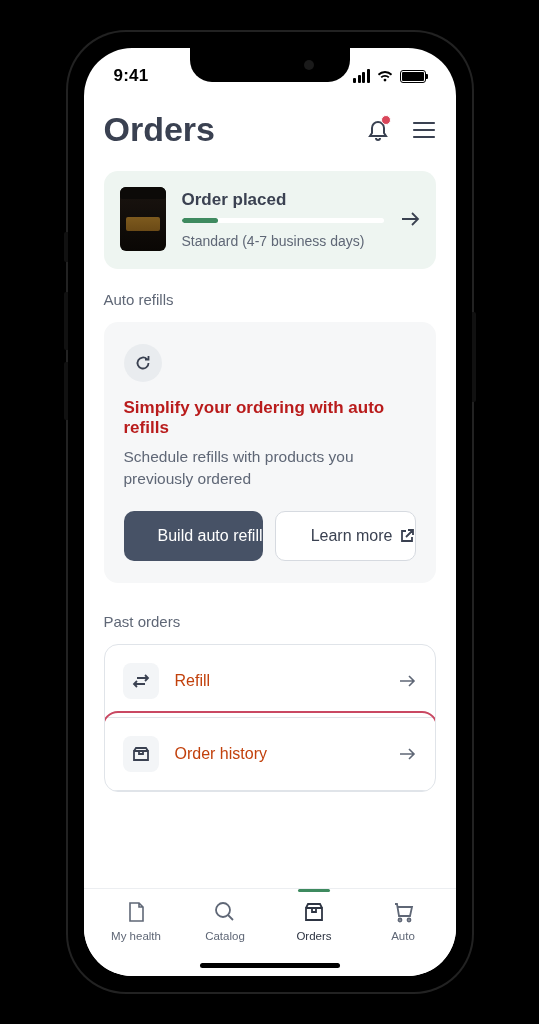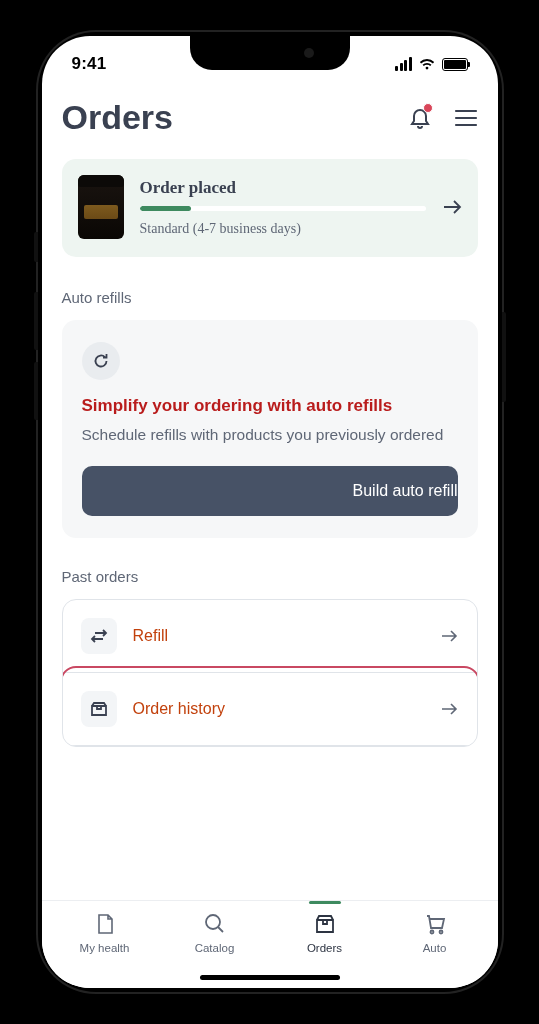--- a/index.html
+++ b/index.html
@@ -6,25 +6,25 @@
 body {
   background: #000;
   font-family: -apple-system, BlinkMacSystemFont, "Segoe UI", sans-serif;
   width: 539px;
   height: 1024px;
   display: flex;
   align-items: center;
   justify-content: center;
 }
 .phone {
-  width: 464px;
+  width: 404px;
   height: 960px;
   background: #000;
   border-radius: 58px;
-  padding: 4px;
+  padding: 16px;
   position: relative;
   box-shadow: 0 0 0 2px #222;
 }
 .side-btn { position: absolute; background: #111; }
 .sb1 { left: -4px; top: 200px; width: 4px; height: 30px; border-radius: 2px 0 0 2px; }
 .sb2 { left: -4px; top: 260px; width: 4px; height: 58px; border-radius: 2px 0 0 2px; }
 .sb3 { left: -4px; top: 330px; width: 4px; height: 58px; border-radius: 2px 0 0 2px; }
 .sb4 { right: -4px; top: 280px; width: 4px; height: 90px; border-radius: 0 2px 2px 0; }
 .screen {
   width: 100%;
@@ -79,22 +79,21 @@
 .notif { position: relative; }
 .notif-dot { position: absolute; top: -2px; right: -1px; width: 10px; height: 10px; background: #d9465a; border-radius: 50%; border: 1.5px solid #fff; }
 
 .order-card {
   background: #eef5f1;
   border-radius: 14px;
   padding: 16px 16px 18px;
   display: flex;
   align-items: center;
   gap: 16px;
-  margin-bottom: 32px;
-  font-family: Liberation Serif, serif;
+  margin-bottom: 22px;
 }
 .product-img {
   width: 46px;
   height: 64px;
   background: linear-gradient(#1a1410,#0a0704);
   border-radius: 6px;
   position: relative;
 }
 .product-img::before { content:""; position:absolute; top:0; left:0; right:0; height:12px; background:#0c0a08; border-radius:6px 6px 3px 3px; }
 .product-img::after {
@@ -235,20 +234,26 @@
           <svg width="18" height="18" viewBox="0 0 18 18" fill="none" stroke="#3a4151" stroke-width="1.8">
               <path d="M14.5 9a5.5 5.5 0 11-1.6-3.9M14.5 2v3.5H11"></path>
             </svg>
         </div>
         <div class="refill-title">Simplify your ordering with auto refills</div>
         <div class="refill-desc">Schedule refills with products you previously ordered</div>
         <div class="refill-btns">
           <div class="btn btn-primary">
             <span>Build auto refill</span>
           </div>
+          <div class="btn btn-secondary">
+            <span>Learn more</span>
+            <svg width="16" height="16" viewBox="0 0 16 16" fill="none" stroke="#3a4151" stroke-width="1.8">
+                <path d="M7 3H3v10h10V9M9 2h5v5M14 2L7 9"></path>
+              </svg>
+          </div>
         </div>
       </div>
 
       <div class="section-label">Past orders</div>
 
       <div class="list-card" style="margin-bottom:30px; position:relative;">
         <div class="list-item">
           <div class="list-icon">
             <svg width="18" height="18" viewBox="0 0 18 18" fill="none" stroke="#3a4151" stroke-width="1.8">
                 <path d="M13 3l3 3-3 3M16 6H5M5 15l-3-3 3-3M2 12h11"></path>

